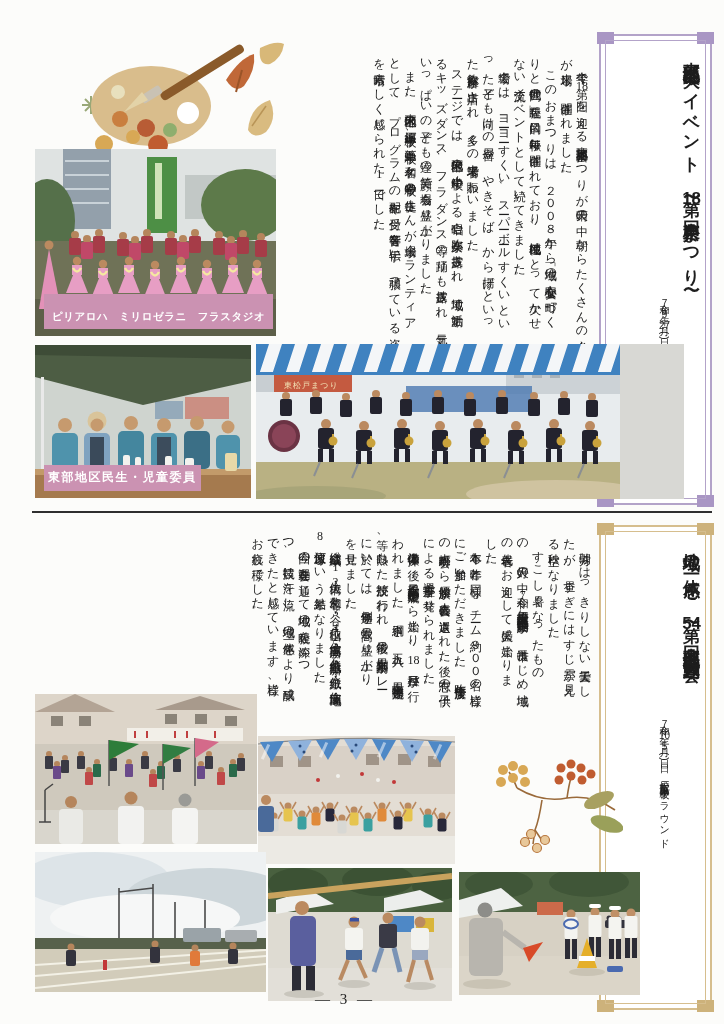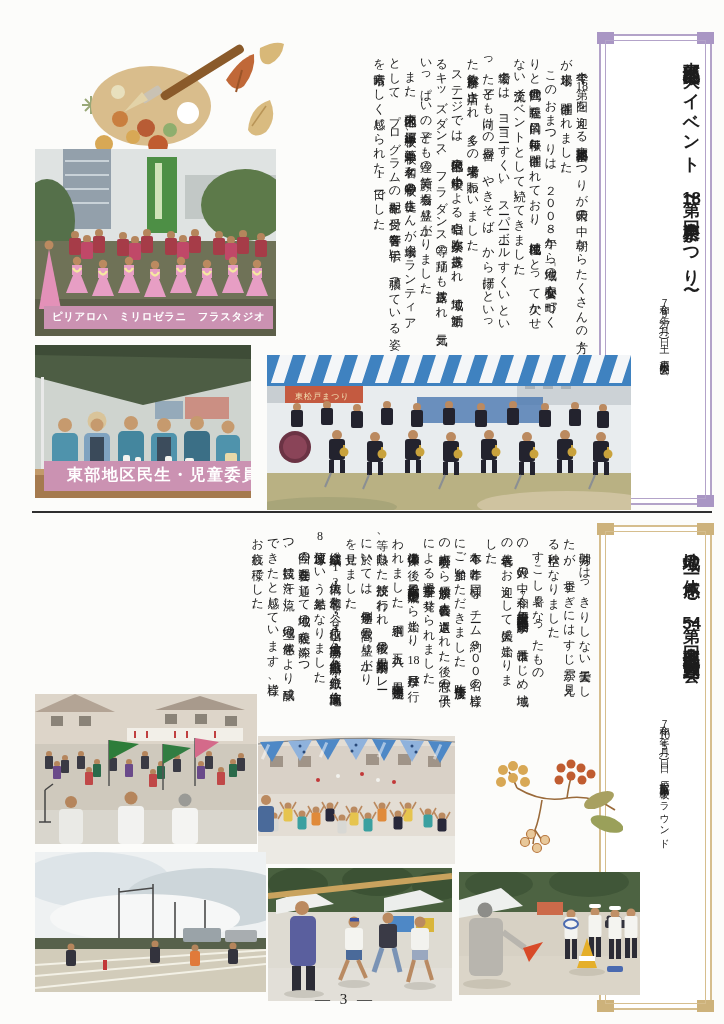--- a/index.html
+++ b/index.html
@@ -18,22 +18,22 @@
   .csq.bl{bottom:-4px;left:-4px}.csq.br{bottom:-4px;right:-4px}
   .tb-content{position:absolute;inset:0;writing-mode:vertical-rl;padding:12px 7px;box-sizing:border-box;}
   .tb-title{margin:0;font-size:17px;font-weight:bold;letter-spacing:2px;color:#1d1d1d;}
   .tb-date{font-size:10px;letter-spacing:1px;color:#1d1d1d;margin-right:9px;}
   .s1{--c:#b3a3c9;--cs:#a996c4;}
   .s2{--c:#d6be8e;--cs:#cdb27b;}
   
   .photo{position:absolute;overflow:hidden;background:#d8d8d4;}
   .photo svg{display:block;}
   .cap{position:absolute;left:9px;bottom:7px;background:#cb92b2;color:#fff;
-       font-weight:bold;font-size:16px;letter-spacing:1.5px;padding:4px 23px 5px;white-space:nowrap;}
-  .cap.small{font-size:10.5px;letter-spacing:0.5px;padding:4px 8px 5px;}
+       font-weight:bold;font-size:12px;letter-spacing:1.5px;padding:4px 4px 5px;white-space:nowrap;}
+  .cap.small{font-size:10.5px;letter-spacing:0.5px;padding:16px 8px 5px;}
   .banner-txt{position:absolute;left:28px;top:36px;color:#f3e7b8;font-size:8px;letter-spacing:1px;}
   
   .divider{position:absolute;left:32px;top:511px;width:680px;height:2px;background:#2f2f2f;}
   .pagenum{position:absolute;left:280px;top:991px;width:130px;text-align:center;
            font-family:"Liberation Serif","DejaVu Serif",serif;font-size:15px;letter-spacing:3px;color:#222;}
   .deco{position:absolute;}
 </style>
 </head>
 <body>
 
@@ -184,21 +184,21 @@
           <rect x="130" y="111" width="7" height="14" rx="2"></rect>
           <rect x="150" y="113" width="9" height="12" rx="2"></rect>
         </g>
       <g fill="#e8d9a8">
           <rect x="190" y="108" width="12" height="18" rx="2"></rect>
         </g>
     </svg>
     <figcaption class="cap">東部地区民生・児童委員</figcaption>
   </figure>
 
-  <figure class="photo" style="left:256px;top:344px;width:364px;height:155px;margin:11px;">
+  <figure class="photo" style="left:256px;top:344px;width:428px;height:155px;margin:0;">
     <svg width="364" height="155" viewBox="0 0 364 155">
       <defs>
         <pattern id="awnP" patternUnits="userSpaceOnUse" width="26" height="34" patternTransform="skewX(-18)">
           <rect width="13" height="34" fill="#3f82c0"></rect>
             <rect x="13" width="13" height="34" fill="#f4f6f8"></rect>
         </pattern>
         <g id="bm">
             <circle r="4" fill="#bb8a60"></circle>
             <rect x="-6" y="3" width="12" height="17" rx="2"></rect>
           </g>

